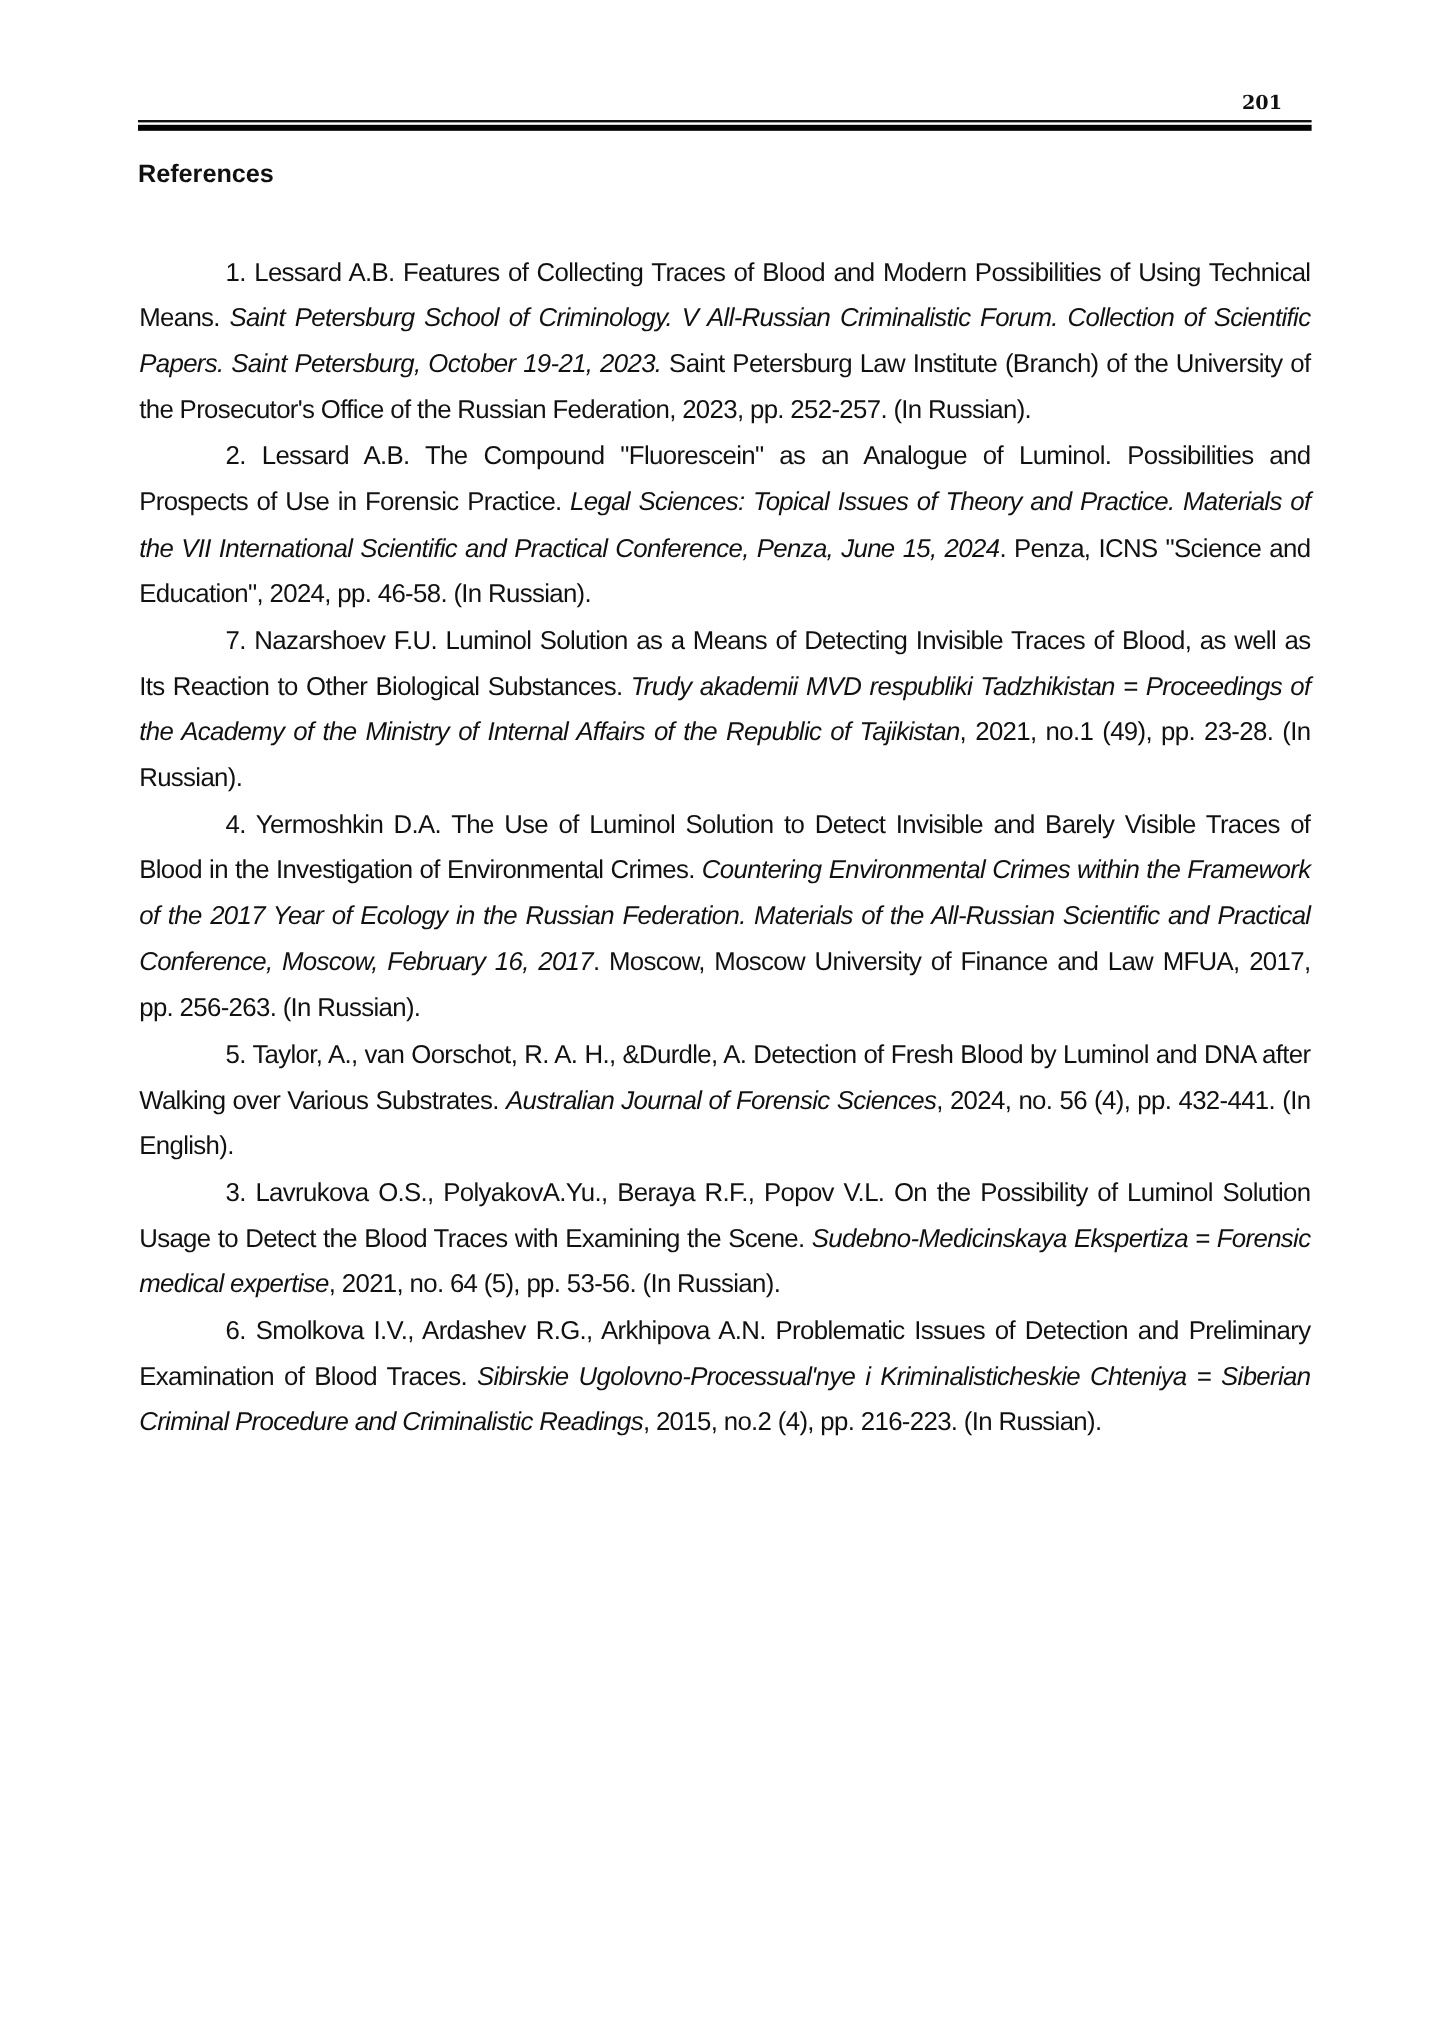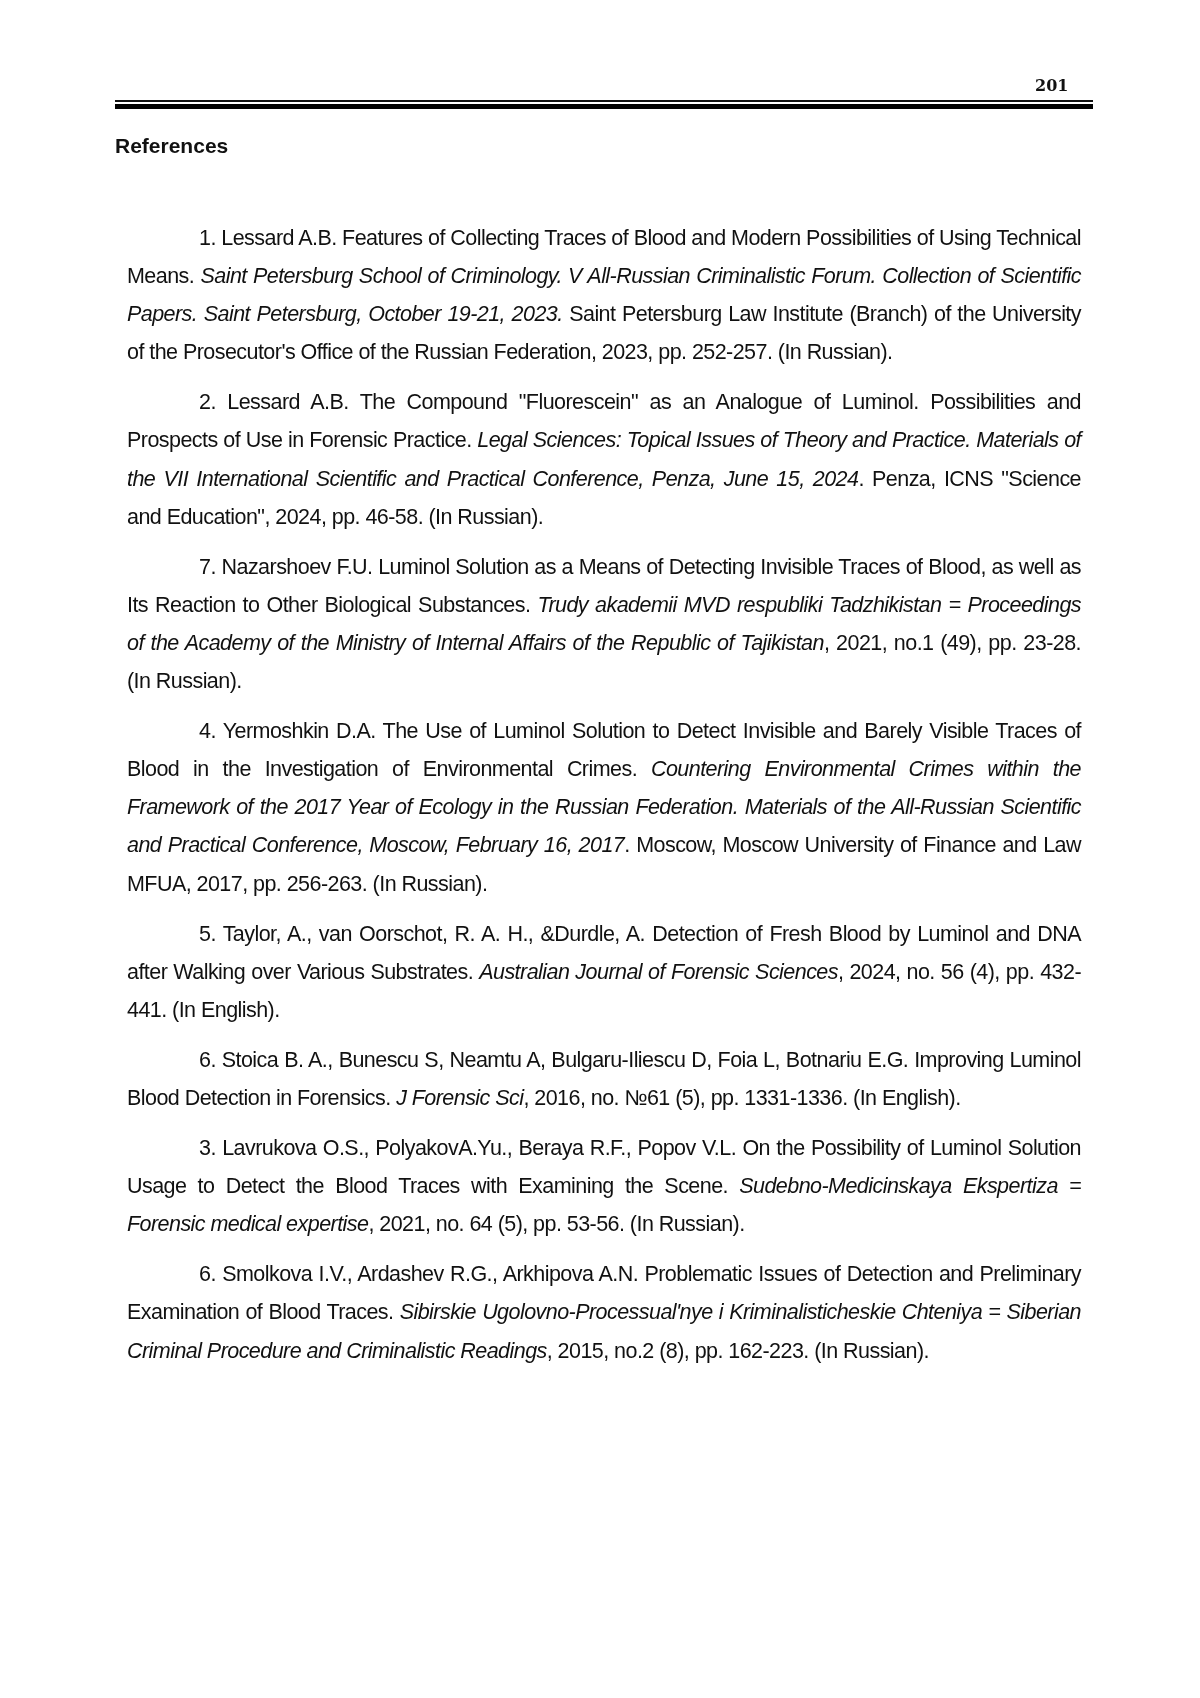--- a/index.html
+++ b/index.html
@@ -12,21 +12,21 @@
   .rule-thick { position: absolute; left: 115px; top: 104px; width: 978px; height: 5px; background: #000; }
   .heading {
     position: absolute; left: 115px; top: 133px; width: 978px; text-align: left;
     font-family: "Liberation Sans", sans-serif; font-weight: bold; font-size: 21px; line-height: 26px;
   }
   .refs {
     position: absolute; left: 115px; top: 207px; width: 978px;
     font-family: "Liberation Sans", sans-serif; font-size: 21.5px; line-height: 38.1px;
     text-align: justify; letter-spacing: -0.55px; word-spacing: 0px;
   }
-  .ref { margin: 12px; text-indent: 72px; }
+  .ref { margin: 1px; text-indent: 72px; }
   .it { font-style: italic; }
 </style>
 </head>
 <body>
 
 <div>
   <div class="page-number">201</div>
   <div class="rule-thin"></div>
   <div class="rule-thick"></div>
 </div>
@@ -43,21 +43,18 @@
   <p class="ref">
     <span>7. Nazarshoev F.U. Luminol Solution as a Means of Detecting Invisible Traces of Blood, as well as Its Reaction to Other Biological Substances. </span><span class="it">Trudy akademii MVD respubliki Tadzhikistan = Proceedings of the Academy of the Ministry of Internal Affairs of the Republic of Tajikistan</span><span>, 2021, no.1 (49), pp. 23-28. (In Russian).</span>
   </p>
   <p class="ref">
     <span>4. Yermoshkin D.A. The Use of Luminol Solution to Detect Invisible and Barely Visible Traces of Blood in the Investigation of Environmental Crimes.  </span><span class="it">Countering En­vironmental Crimes within the Framework of the 2017 Year of Ecology in the Russian Federation. Materials of the All-Russian Scientific and Practical Conference, Moscow, February 16, 2017</span><span>. Moscow,  Moscow University of Finance and Law MFUA, 2017, pp. 256-263. (In Russian).</span>
   </p>
   <p class="ref">
     <span>5. Taylor, A., van Oorschot, R. A. H., &amp;Durdle, A. Detection of Fresh Blood by Luminol and DNA after Walking over Various Substrates. </span><span class="it">Australian Journal of Foren­sic Sciences</span><span>, 2024, no. 56 (4), pp. 432-441. (In English).</span>
   </p>
   <p class="ref">
-    <span>6. Stoica B. A., Bunescu S, Neamtu A, Bulgaru-Iliescu D, Foia L, Botnariu E.G. Improving Luminol Blood Detection in Forensics. </span><span class="it">J Forensic Sci</span><span>, 2016, no. №61 (5), pp. 1331-1336. (In English).</span>
-  </p>
-  <p class="ref">
     <span>3. Lavrukova O.S., PolyakovA.Yu., Beraya R.F., Popov V.L. On the Possibility of Luminol Solution Usage to Detect the Blood Traces with Examining the Scene. </span><span class="it">Sudebno-Medicinskaya Ekspertiza  = Forensic medical expertise</span><span>, 2021, no. 64 (5), pp. 53-56. (In Russian).</span>
   </p>
   <p class="ref">
-    <span>6. Smolkova I.V., Ardashev R.G., Arkhipova A.N. Problematic Issues of Detec­tion and Preliminary Examination of Blood Traces. </span><span class="it">Sibirskie Ugolovno-Processual'nye i Kriminalisticheskie Chteniya =  Siberian Criminal Procedure and Criminalistic Read­ings</span><span>, 2015, no.2 (8), pp. 162-223. (In Russian).</span>
+    <span>6. Smolkova I.V., Ardashev R.G., Arkhipova A.N. Problematic Issues of Detec­tion and Preliminary Examination of Blood Traces. </span><span class="it">Sibirskie Ugolovno-Processual'nye i Kriminalisticheskie Chteniya =  Siberian Criminal Procedure and Criminalistic Read­ings</span><span>, 2015, no.2 (4), pp. 216-223. (In Russian).</span>
   </p>
 </div>
 
 </body></html>

